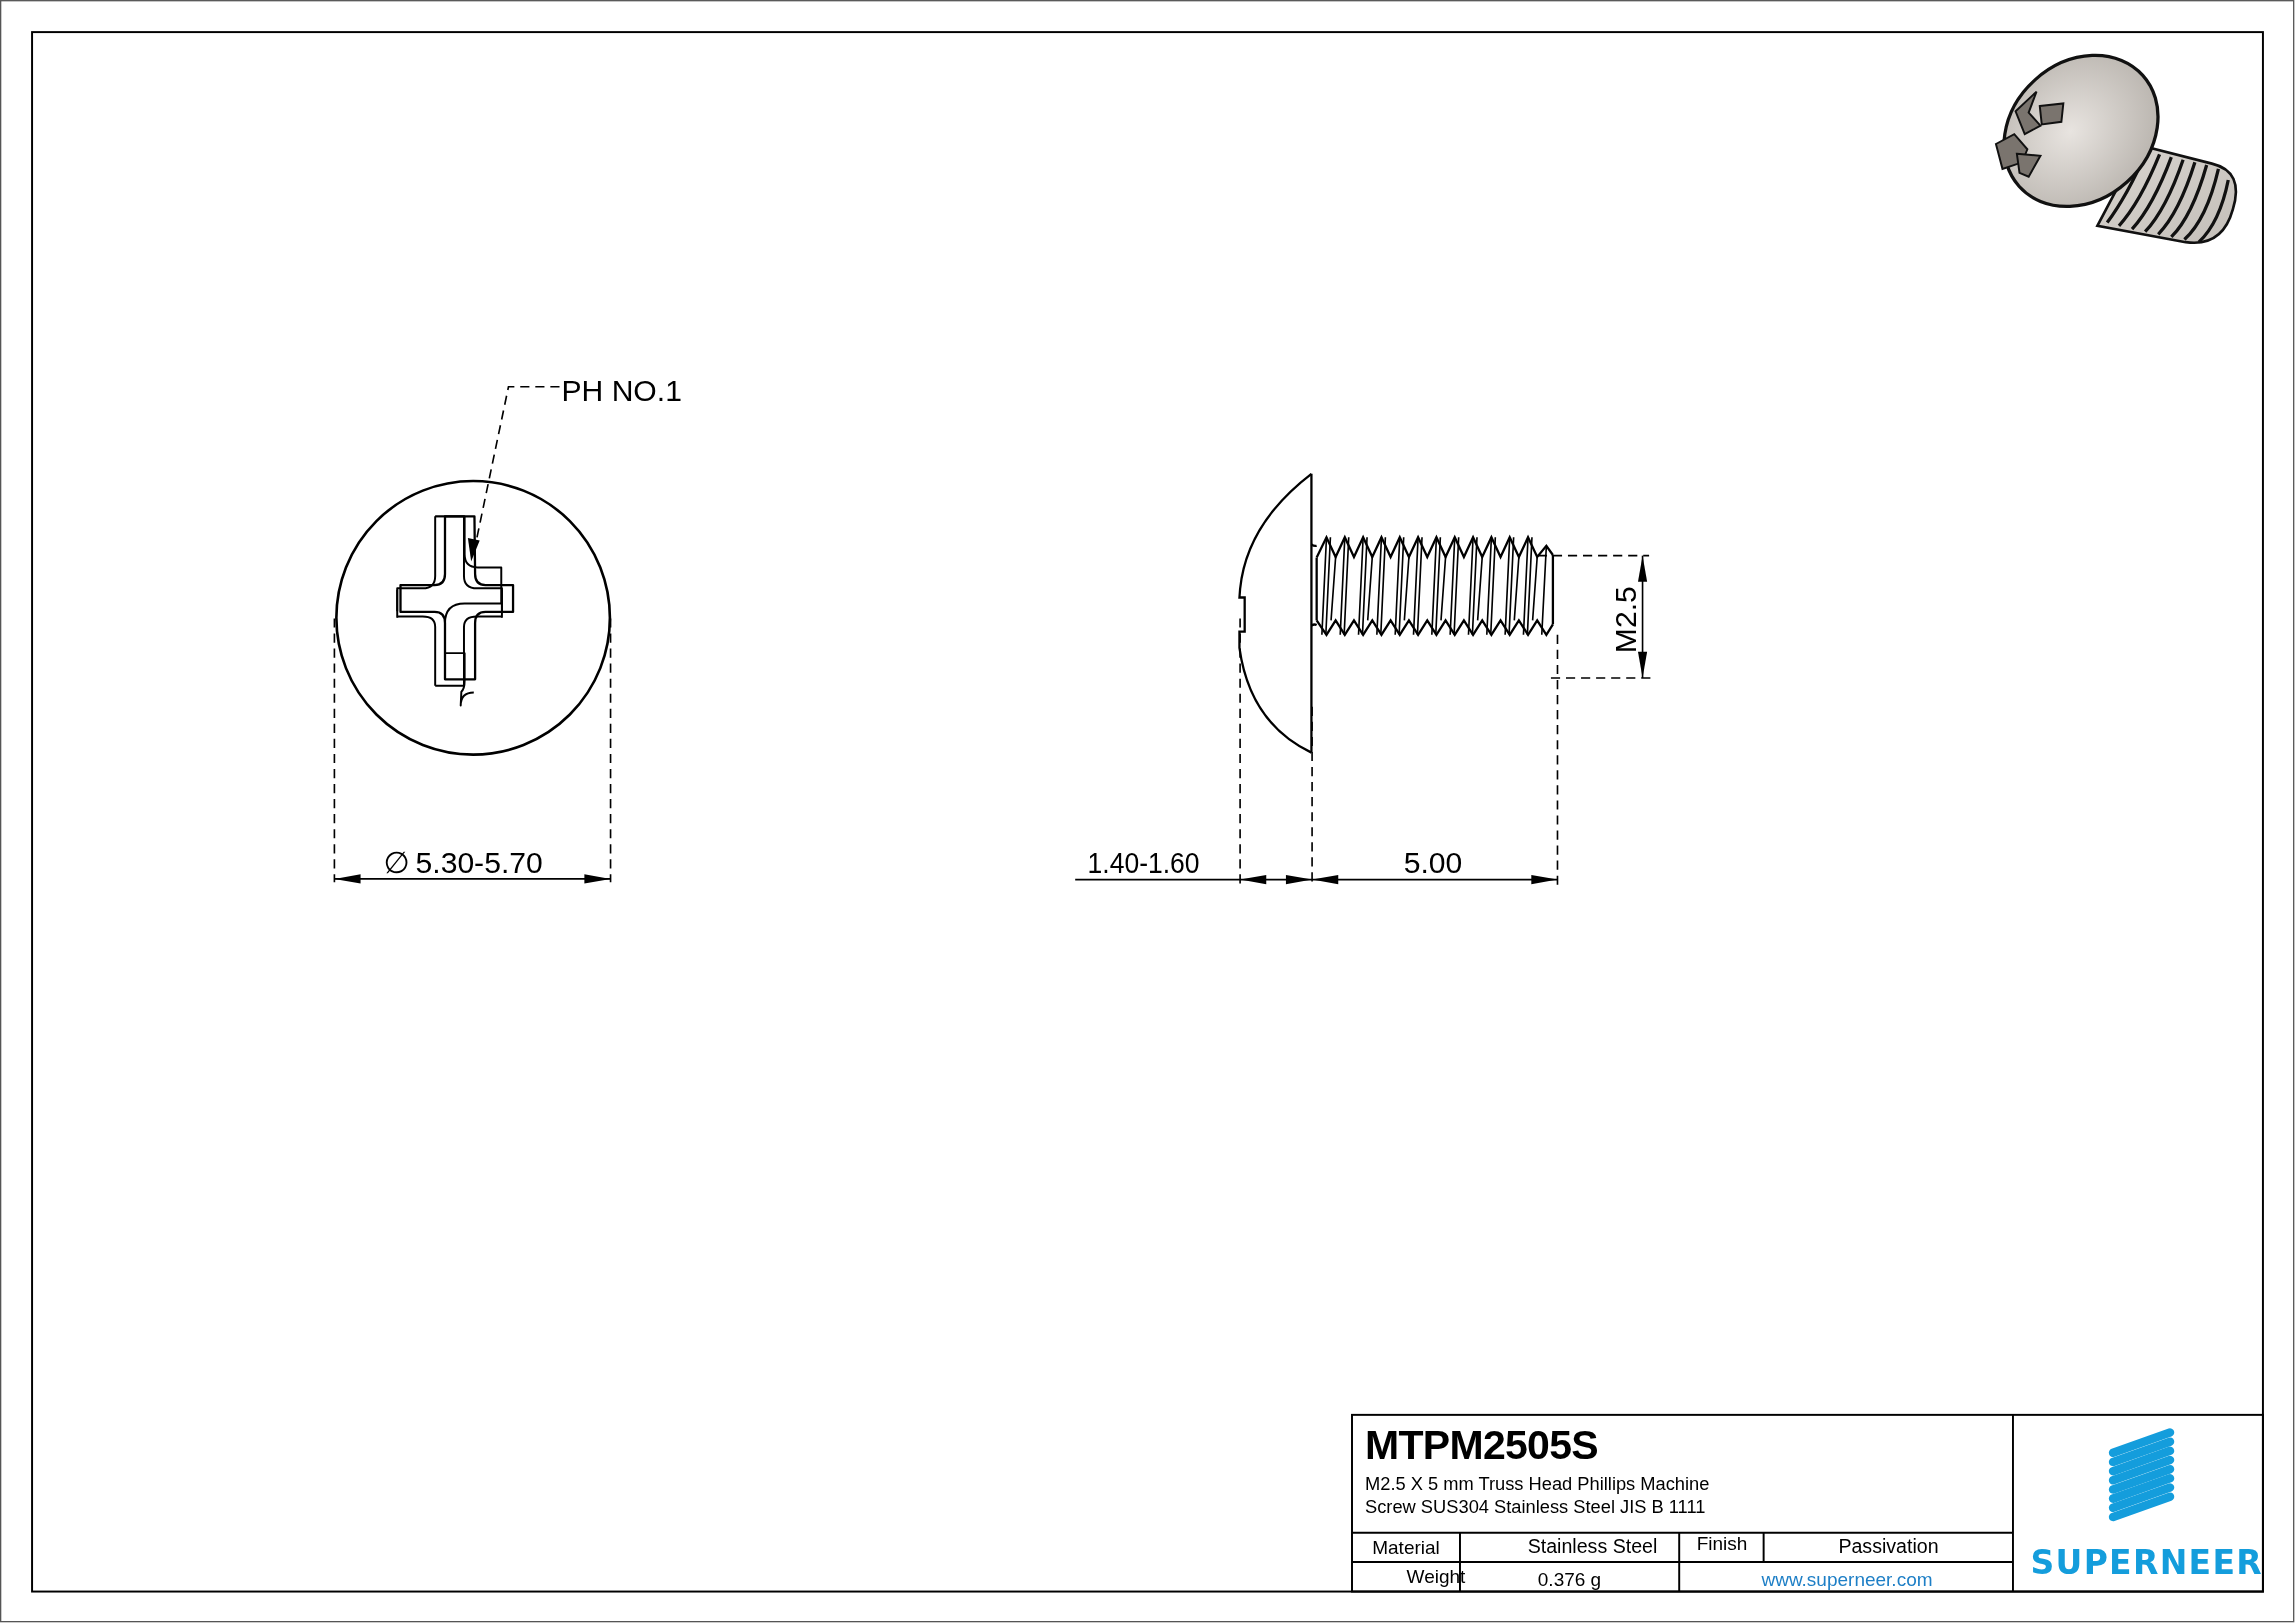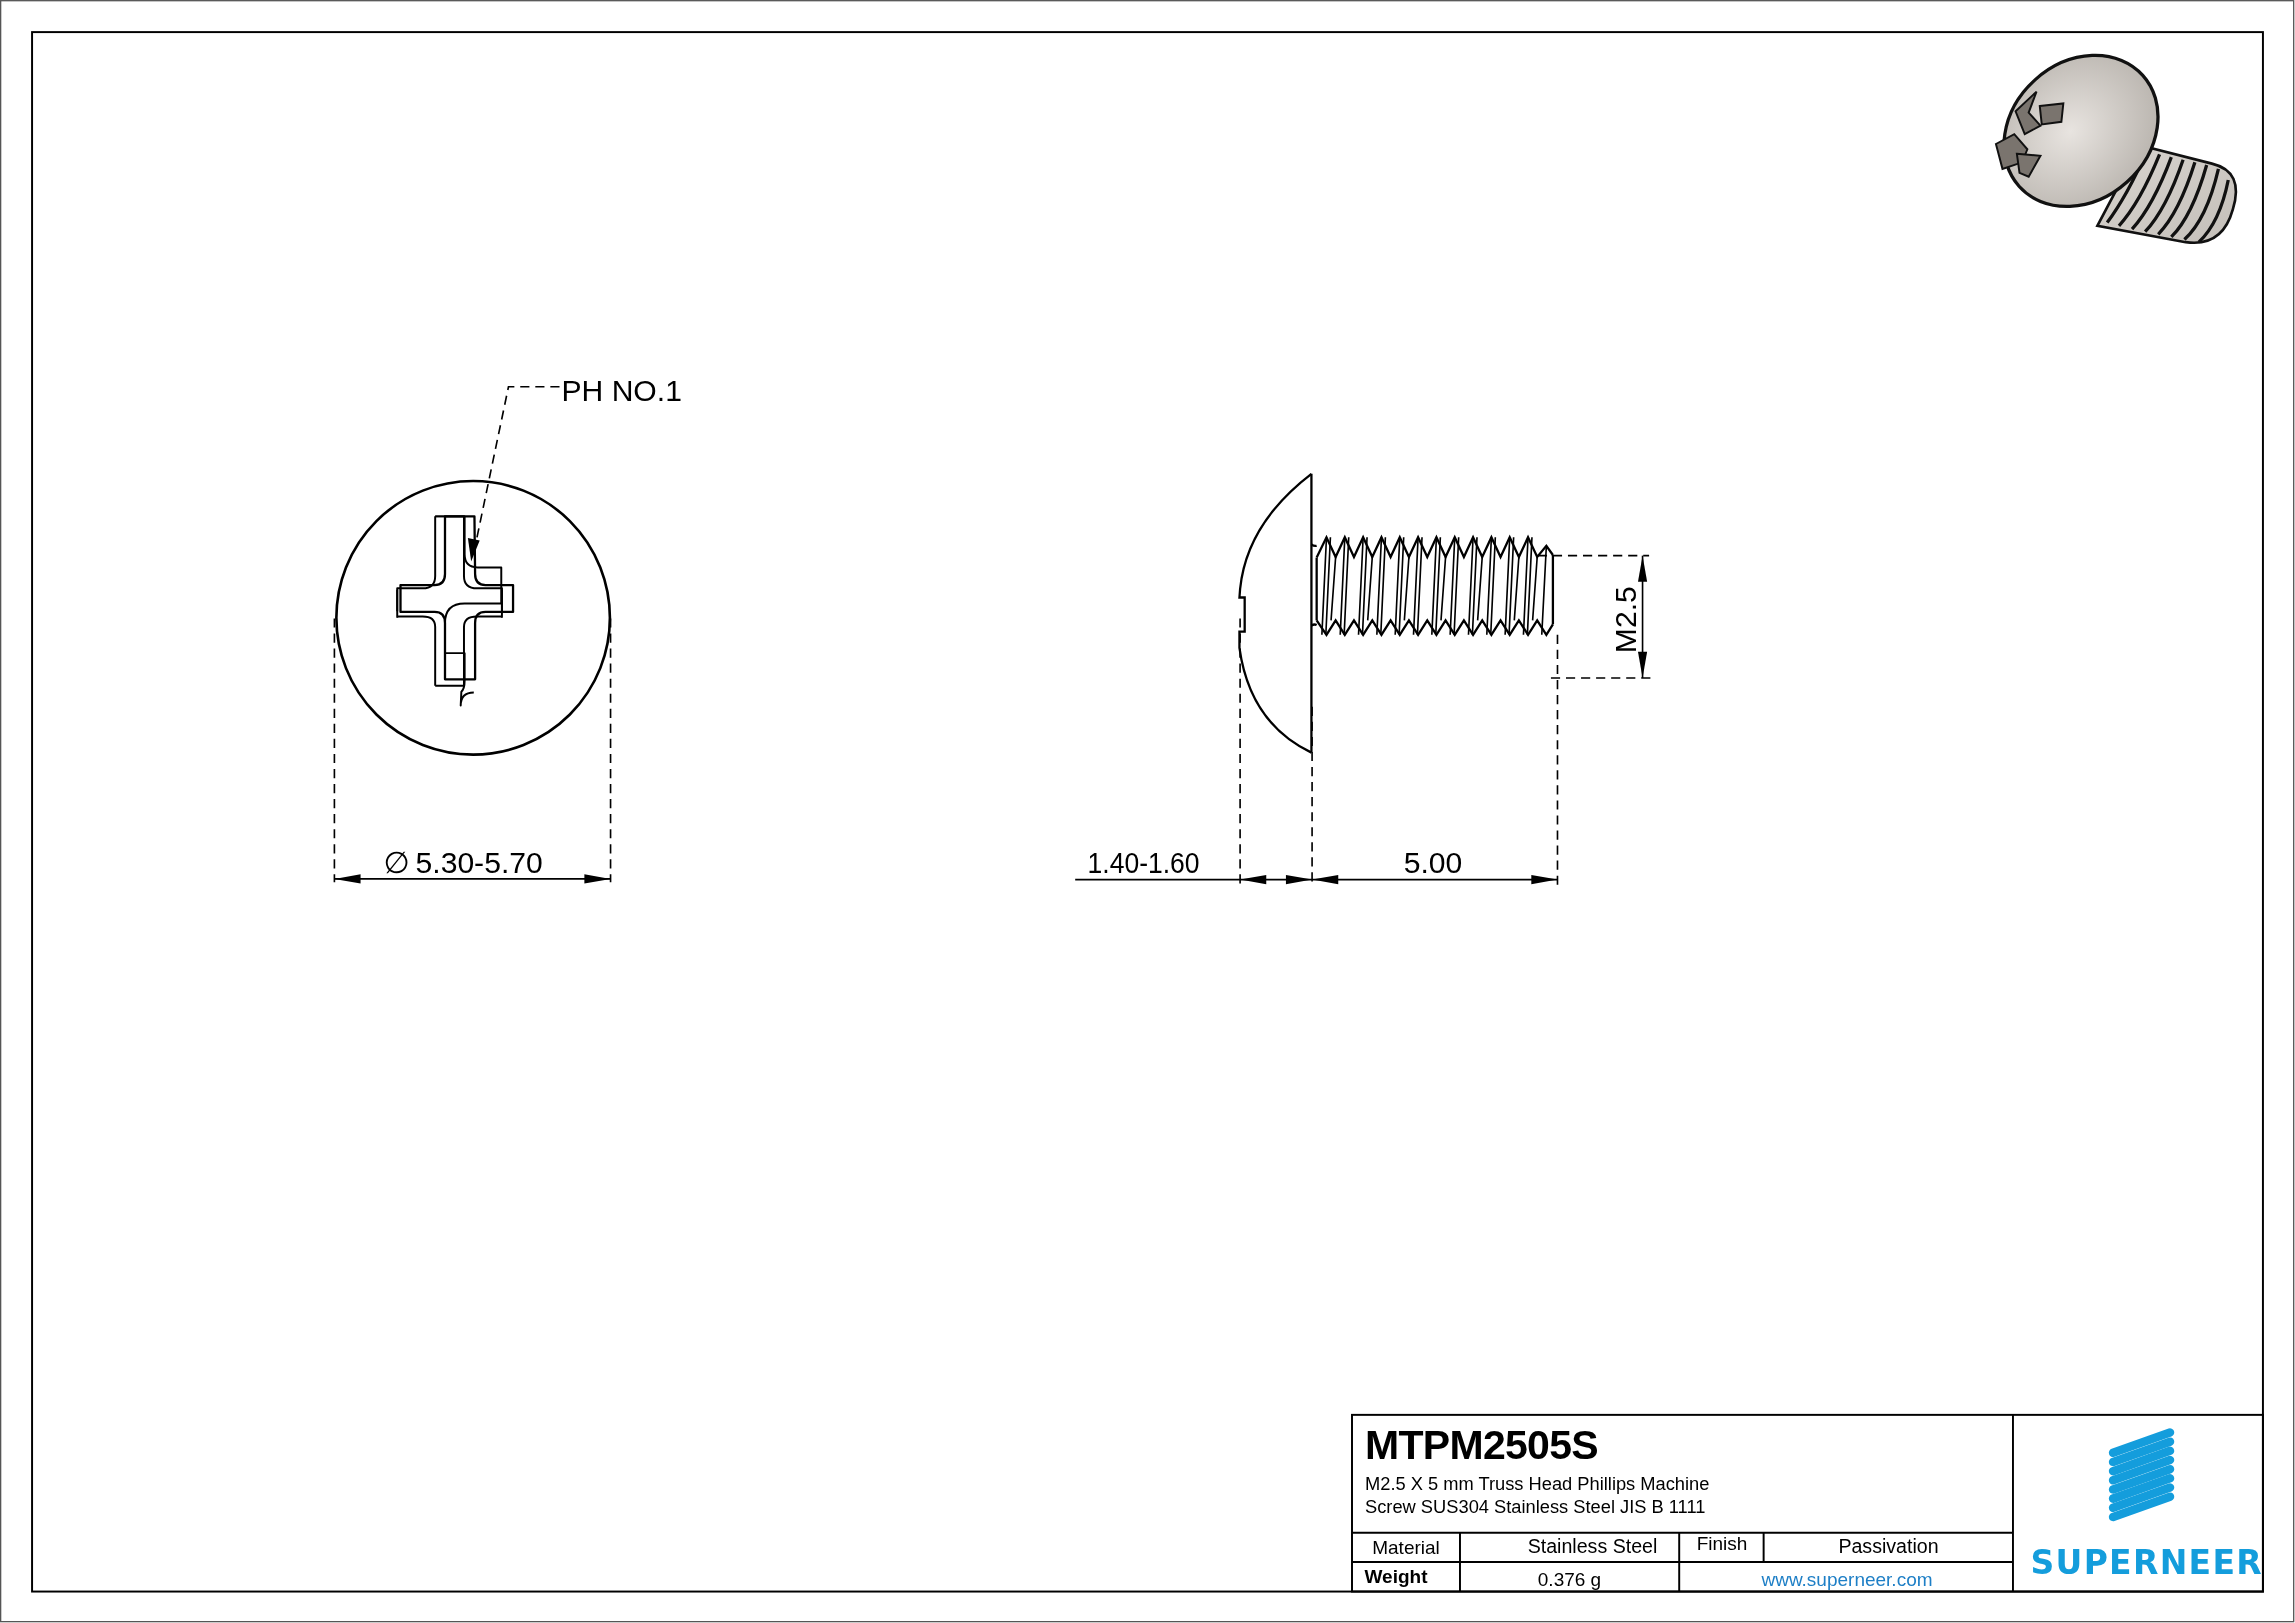--- a/index.html
+++ b/index.html
@@ -154,18 +154,18 @@
 </div>
 
 <div class="tb-text tb-title">MTPM2505S</div>
 <div class="tb-text tb-desc tb-desc1">M2.5 X 5 mm  Truss Head Phillips Machine</div>
 <div class="tb-text tb-desc tb-desc2">Screw SUS304 Stainless Steel JIS B 1111</div>
 
 <div class="tb-cell tb-label" style="left:1352px;top:1533px;width:108px;height:29.5px;border-radius:6px;">Material</div>
 <div class="tb-cell" style="left:1460px;top:1532px;width:219px;height:29.5px;padding-left:23px;">Stainless Steel</div>
 <div class="tb-cell tb-label" style="left:1680px;top:1533px;width:84px;height:22px;">Finish</div>
 <div class="tb-cell" style="left:1764px;top:1532px;width:249px;height:29.5px;">Passivation</div>
-<div class="tb-cell tb-label" style="left:1336px;top:1562px;width:120px;height:29.5px;font-weight:bold;">Weight</div>
+<div class="tb-cell tb-label" style="left:1376px;top:1562px;width:120px;height:29.5px;">Weight</div>
 <div class="tb-cell" style="left:1460px;top:1565px;width:219px;height:29.5px;font-size:19px;">0.376 g</div>
 <div class="tb-cell tb-link" style="left:1680px;top:1565px;width:334px;height:29.5px;">www.superneer.com</div>
 
 <div class="logo-text">SUPERNEER</div>
 
 
 </body></html>

